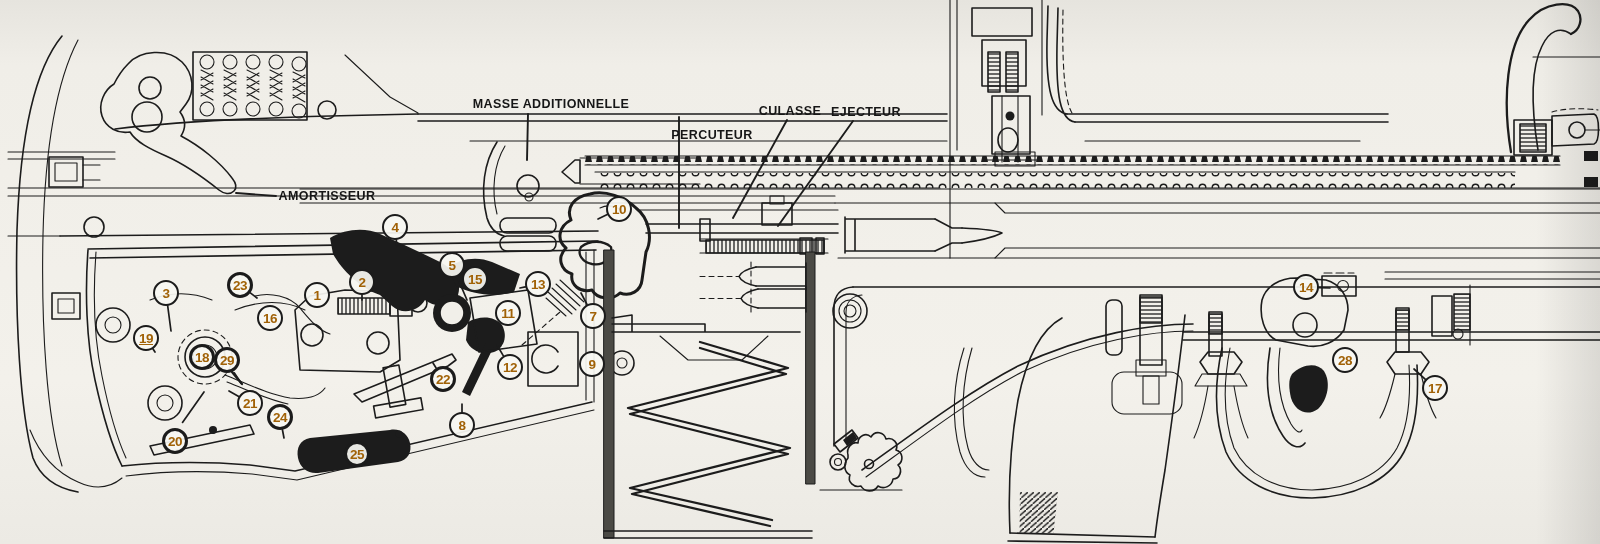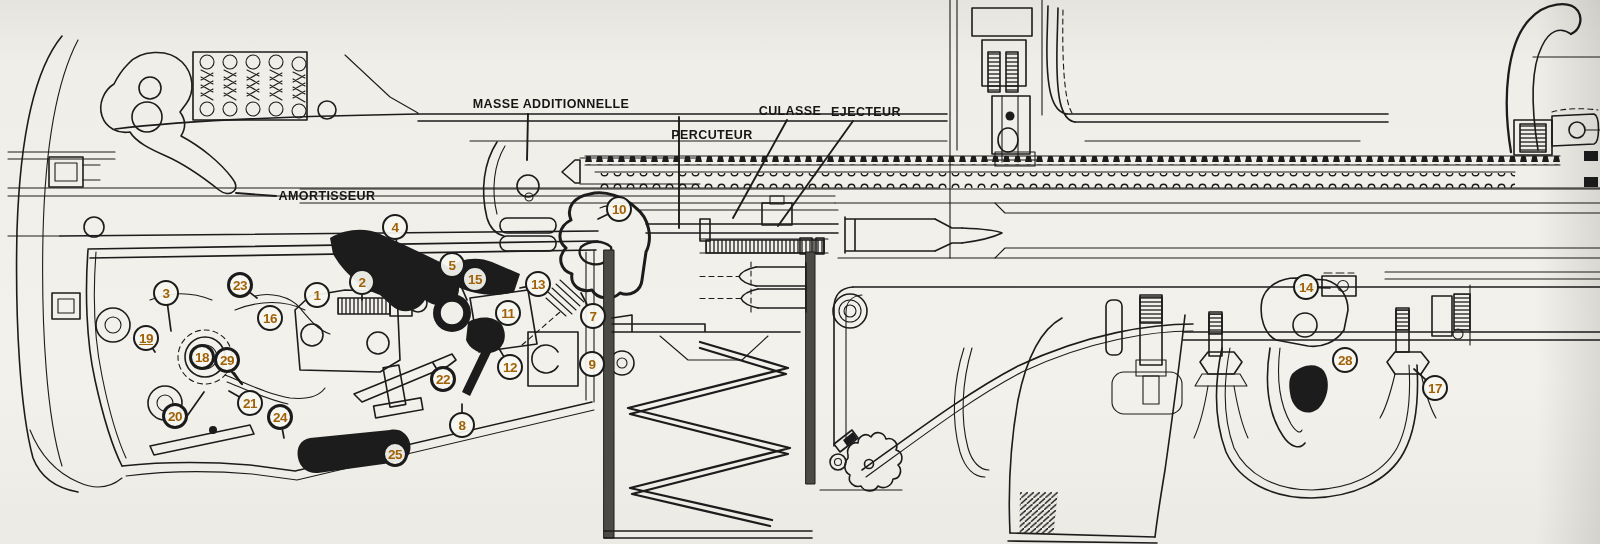--- a/index.html
+++ b/index.html
@@ -377,26 +377,26 @@
       <div class="callout" style="left: 619px; top: 209px;">10</div>
       <div class="callout" style="left: 508px; top: 313px; text-align: center;">11</div>
       <div class="callout" style="left: 510px; top: 367px;">12</div>
       <div class="callout" style="left: 538px; top: 284px;">13</div>
       <div class="callout" style="left: 1306px; top: 287px;">14</div>
       <div class="callout" style="left: 475px; top: 279px;">15</div>
       <div class="callout" style="left: 270px; top: 290px; margin-top: 28px;">16</div>
       <div class="callout" style="left: 1435px; top: 388px;">17</div>
       <div class="callout heavy" style="left: 202px; top: 357px;">18</div>
       <div class="callout" style="left: 146px; top: 338px; text-decoration: underline;">19</div>
-      <div class="callout heavy" style="left: 175px; top: 416px; text-align: center;">20</div>
+      <div class="callout heavy" style="left: 175px; top: 441px; text-align: center;">20</div>
       <div class="callout" style="left: 250px; top: 403px;">21</div>
       <div class="callout heavy" style="left: 443px; top: 379px; text-align: center;">22</div>
       <div class="callout heavy" style="left: 240px; top: 285px;">23</div>
       <div class="callout heavy" style="left: 280px; top: 417px;">24</div>
-      <div class="callout heavy" style="left: 357px; top: 454px; margin-left: 38px;">25</div>
+      <div class="callout heavy" style="left: 357px; top: 454px;">25</div>
       <div class="callout" style="left: 1345px; top: 360px;">28</div>
       <div class="callout heavy" style="left: 227px; top: 360px;">29</div>
       <div class="part-label" style="left: 551px; top: 104px;">MASSE ADDITIONNELLE</div>
       <div class="part-label" style="left: 712px; top: 108px; margin-top: 27px;">PERCUTEUR</div>
       <div class="part-label" style="left: 790px; top: 111px;">CULASSE</div>
       <div class="part-label" style="left: 866px; top: 112px;">EJECTEUR</div>
       <div class="part-label" style="left: 327px; top: 196px;">AMORTISSEUR</div>
     </div>
 
 </div>

